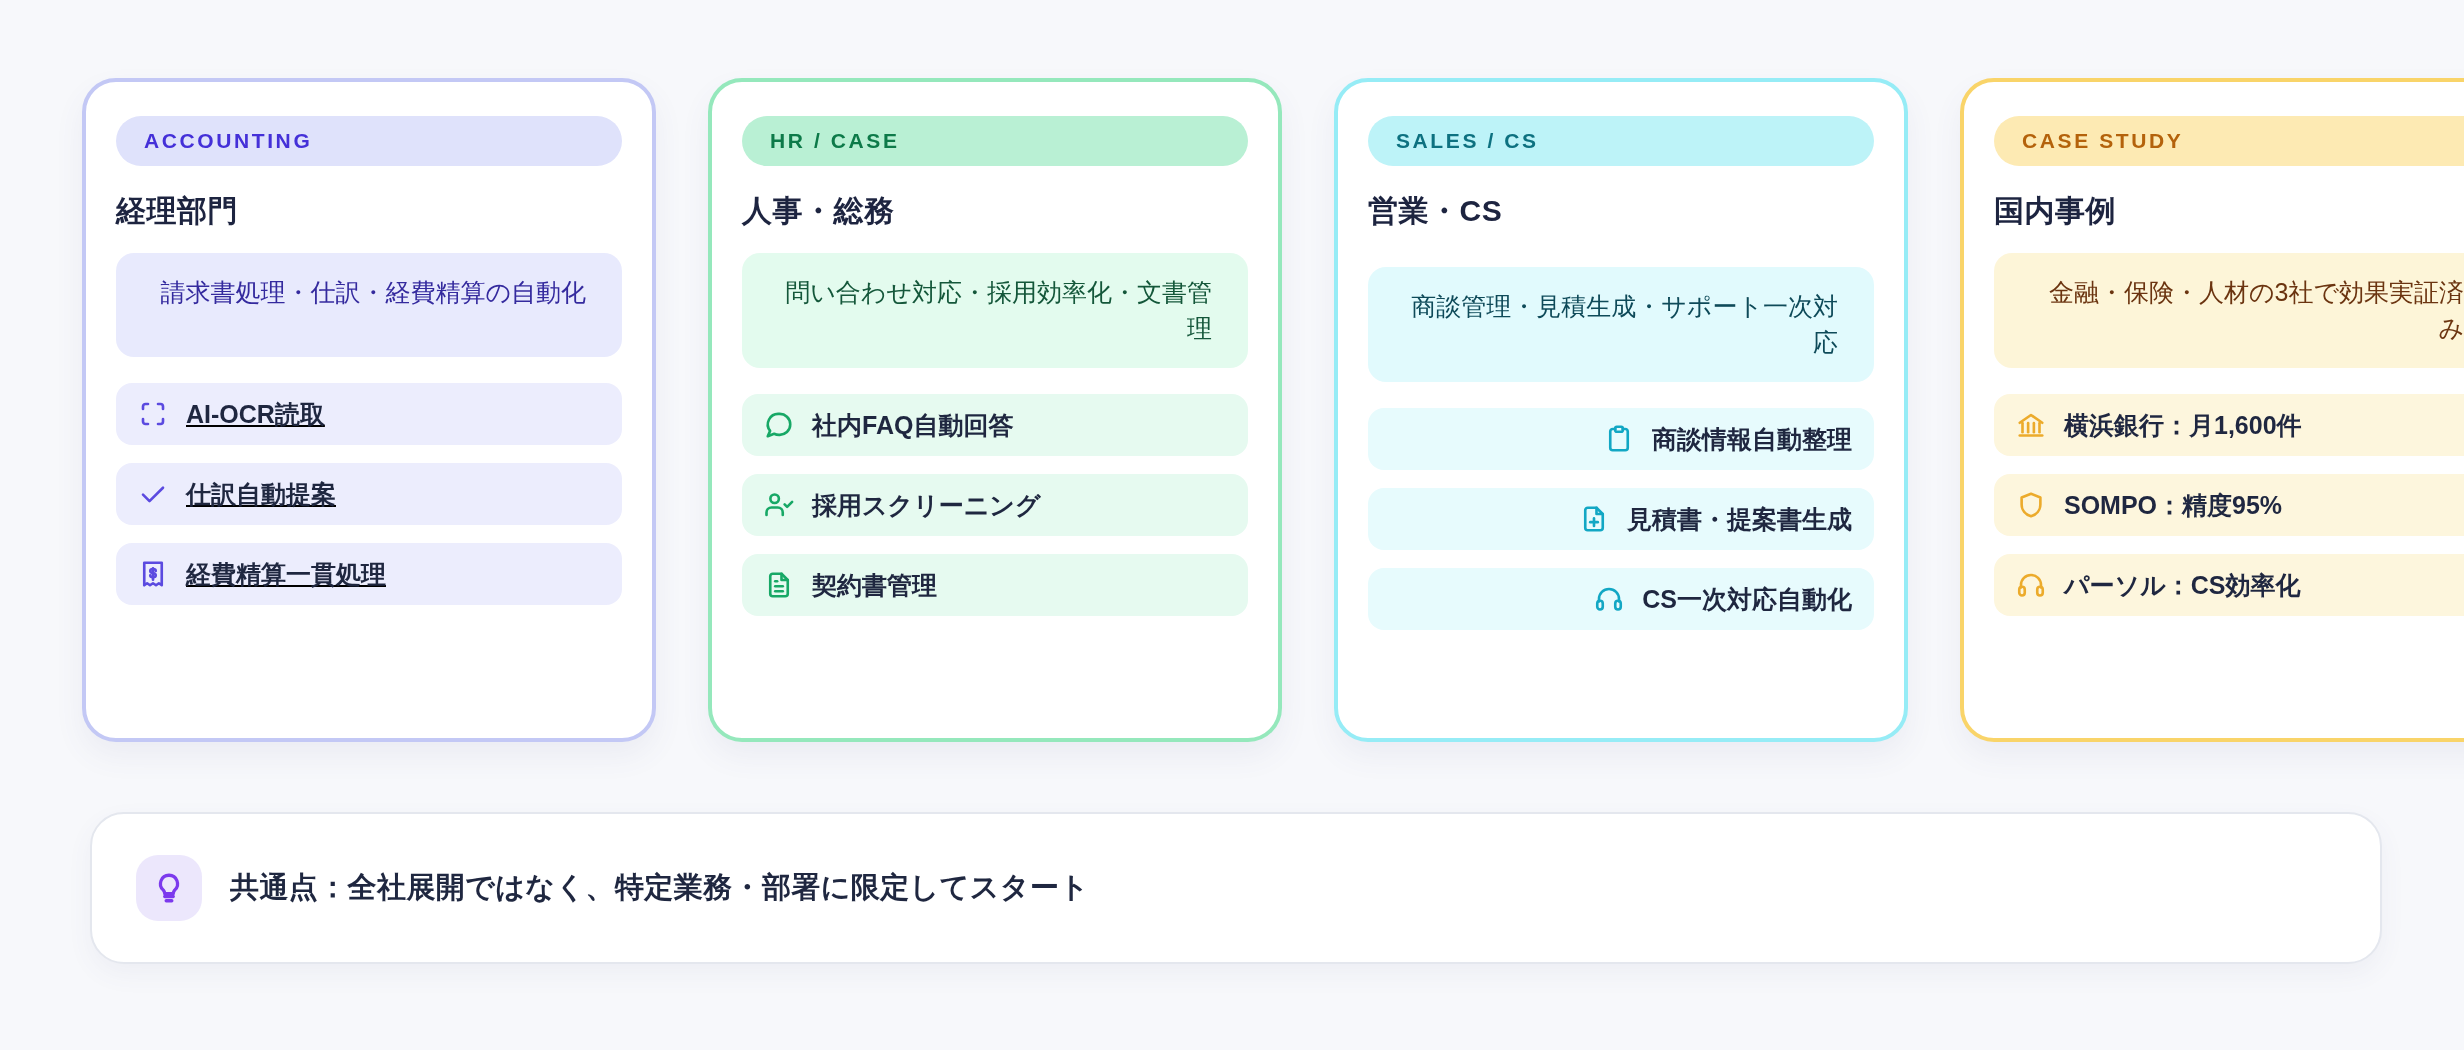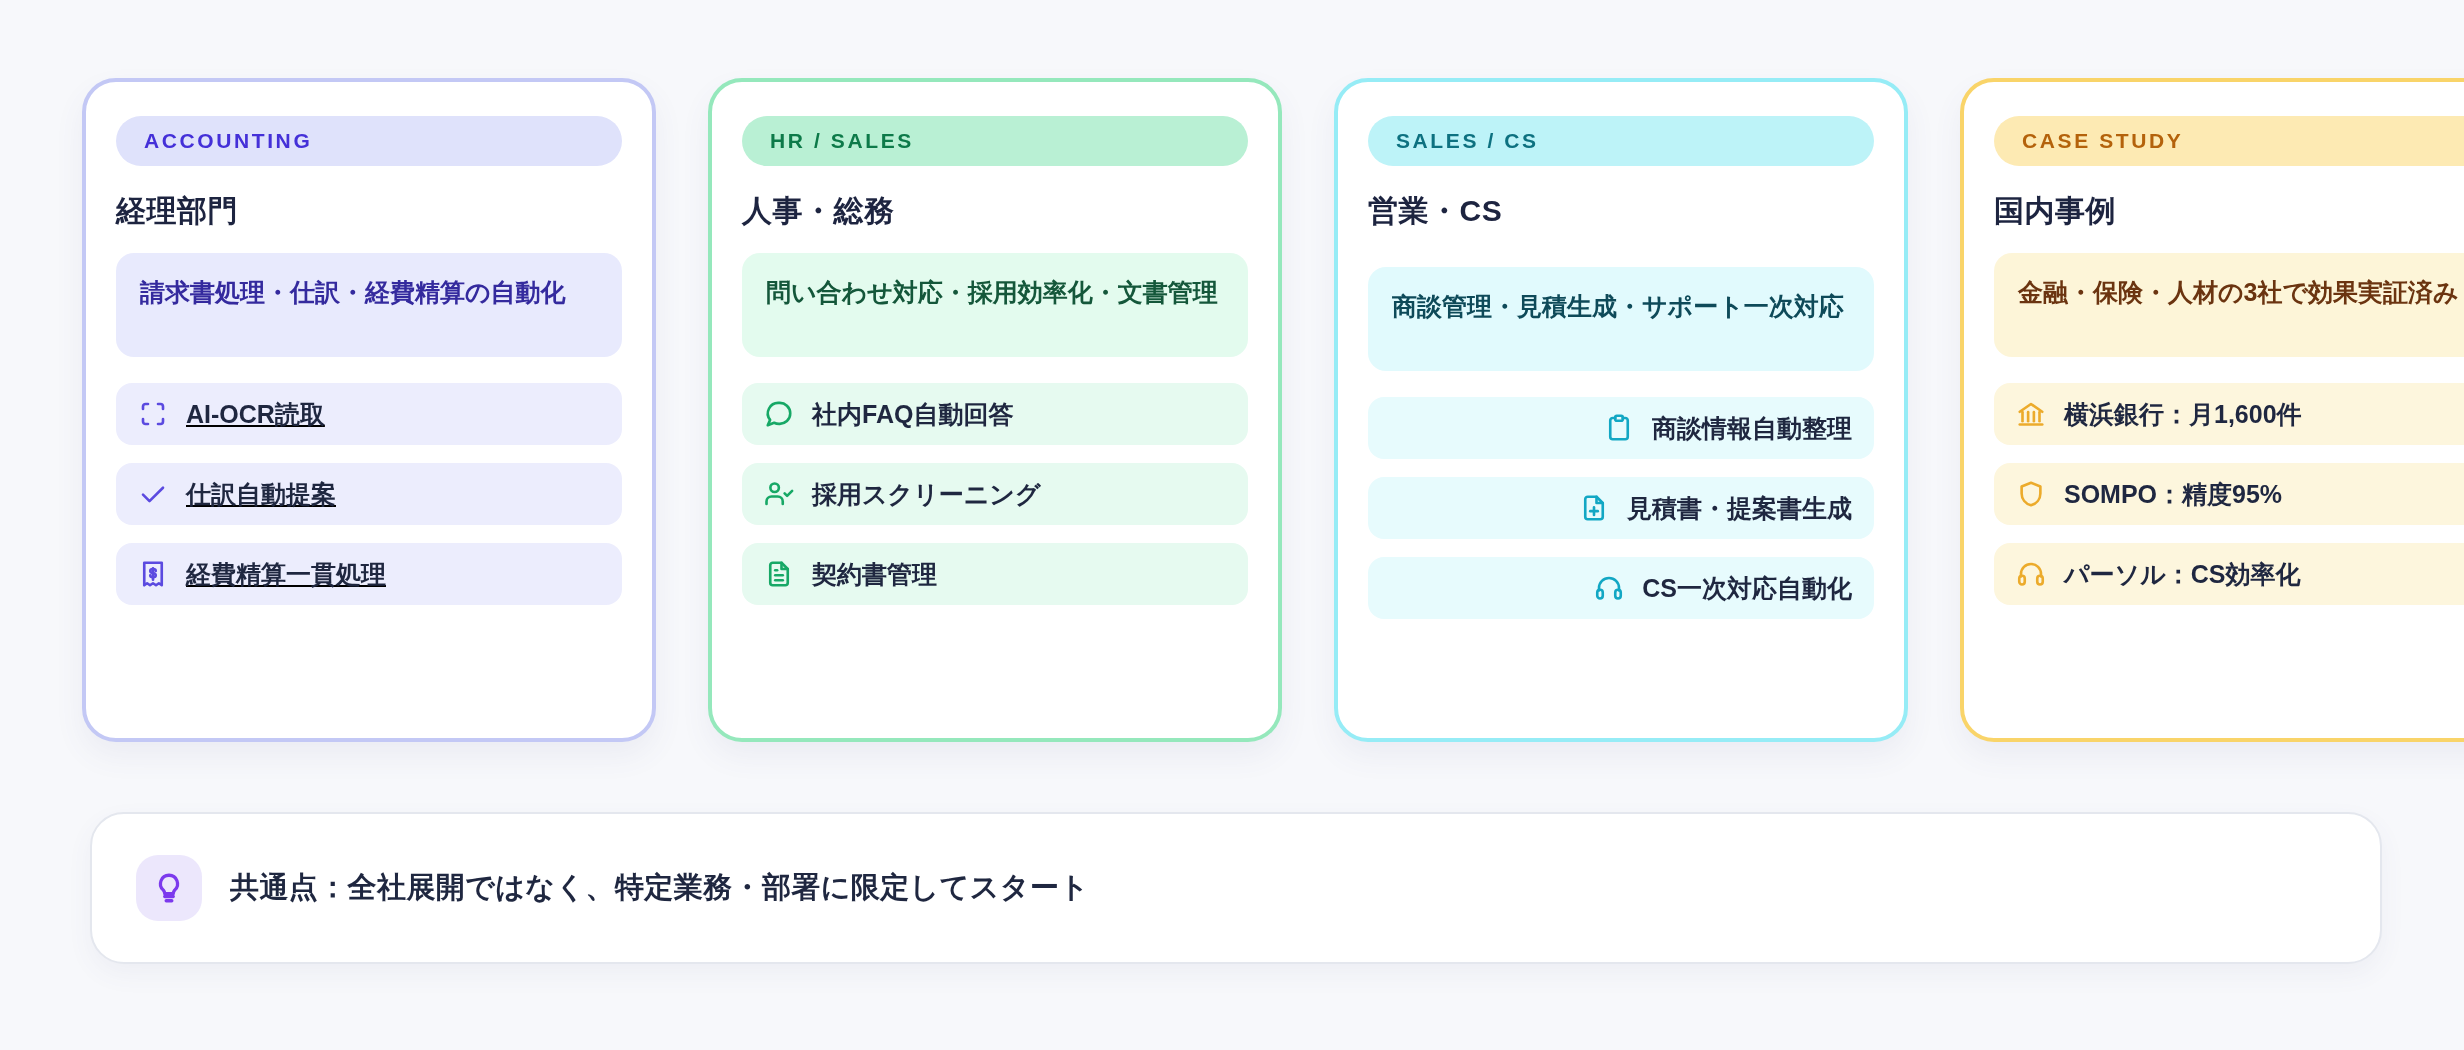--- a/index.html
+++ b/index.html
@@ -63,27 +63,28 @@
     font-size: 30px;
     font-weight: 700;
     color: #1d2440;
     letter-spacing: 0.5px;
     line-height: 1.1;
   }
 
   .highlight {
     margin-top: 26px;
     border-radius: 18px;
-    padding: 22px 24px;
+    padding: 22px 36px;
     font-size: 25px;
-    font-weight: 700;
+    font-weight: 400;
     line-height: 1.42;
     background: #e8eafd;
     color: #3730a3;
     min-height: 104px;
+    text-align: right;
   }
 
   .feature-list {
     margin-top: 26px;
     display: flex;
     flex-direction: column;
     gap: 18px;
   }
 
   .feature-item {
@@ -214,21 +215,21 @@
                 <path d="M5 3h14v18l-2.3-1.6L14.4 21l-2.4-1.6L9.6 21l-2.3-1.6L5 21z"></path>
                 <path d="M12 7.5v9"></path>
                 <path d="M14.2 9.6c0-.9-1-1.6-2.2-1.6s-2.2.7-2.2 1.6 1 1.5 2.2 1.7 2.2.8 2.2 1.7-1 1.6-2.2 1.6-2.2-.7-2.2-1.6"></path>
               </svg>
             </span>
             <span class="feature-label">経費精算一貫処理</span>
           </div>
         </div>
       </div>
       <div class="dept-card theme-mint">
-        <div class="badge">HR / SALES</div>
+        <div class="badge">HR / CASE</div>
         <div class="dept-title">人事・総務</div>
         <div class="highlight">問い合わせ対応・採用効率化・文書管理</div>
         <div class="feature-list">
           <div class="feature-item">
             <span class="ico">
               <svg viewBox="0 0 24 24" fill="none" stroke="currentColor" stroke-width="2.1" stroke-linecap="round" stroke-linejoin="round">
                 <path d="M21 11.5a8.4 8.4 0 0 1-9 8.4 9 9 0 0 1-3.9-.9L3 21l1.9-4.3A8.4 8.4 0 0 1 12 3.1a8.4 8.4 0 0 1 9 8.4z"></path>
               </svg>
             </span>
             <span class="feature-label">社内FAQ自動回答</span>

